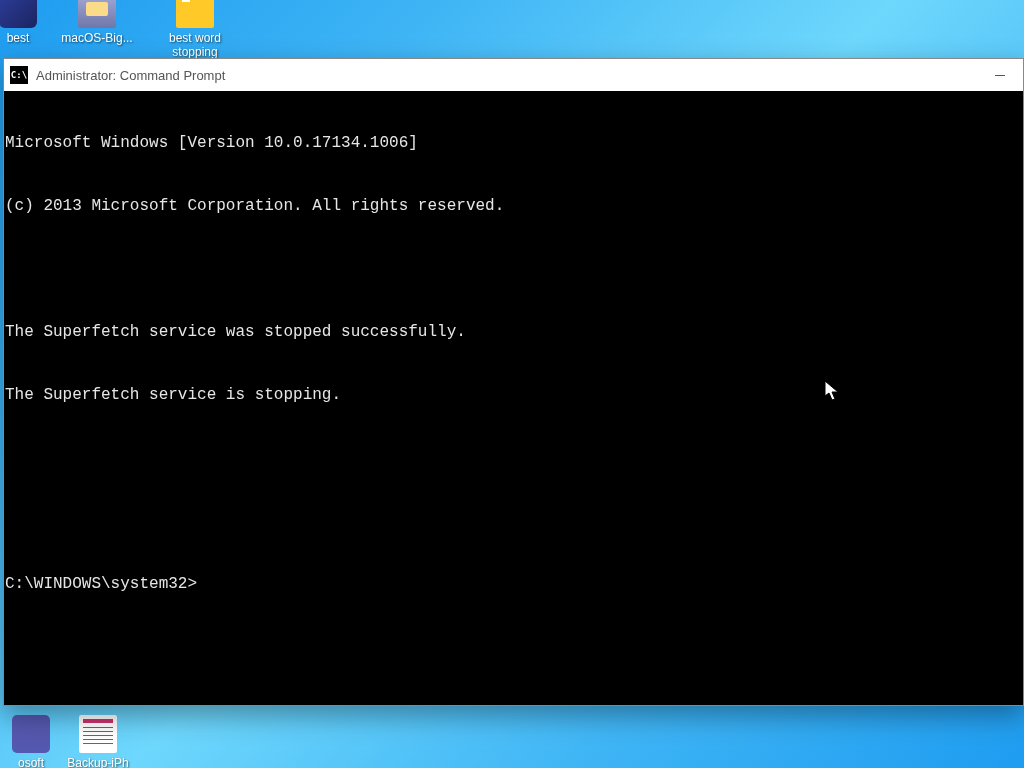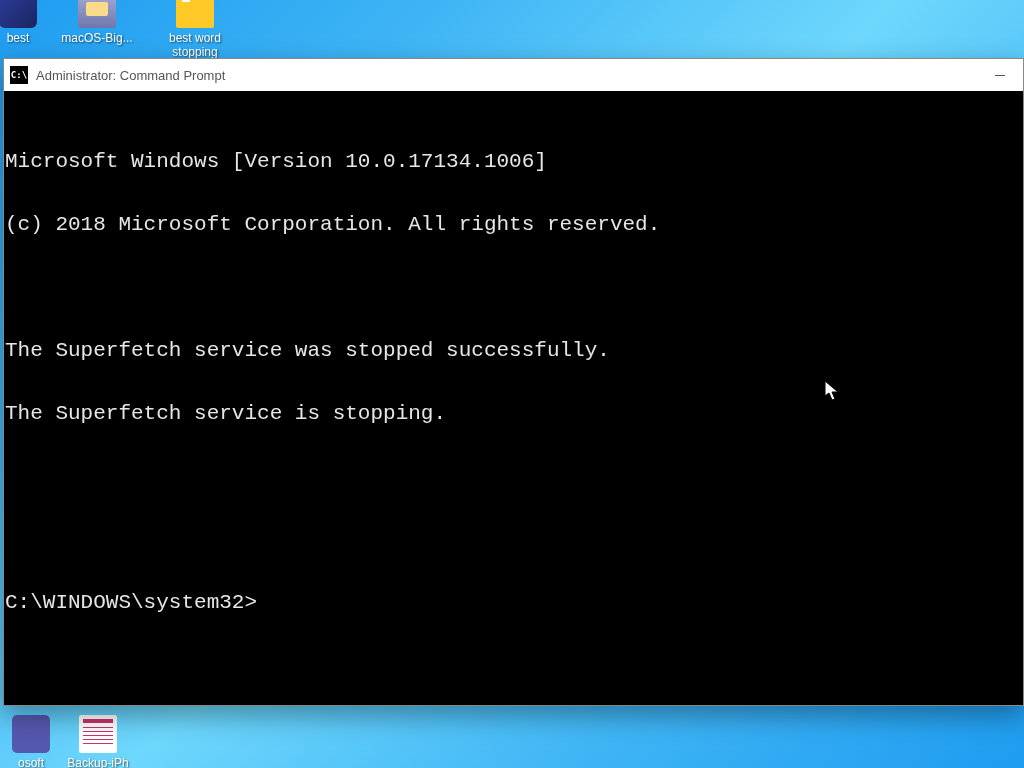--- a/index.html
+++ b/index.html
@@ -92,24 +92,24 @@
       align-items:center;
       justify-content:center;
       color:#555;
       font-size:13px;
       cursor:pointer;
     }
     .min-line{display:inline-block;width:10px;height:1px;background:#555;}
 
     .terminal {
       font-family: Consolas, "Courier New", monospace;
-      font-size: 21px;
+      font-size: 16px;
       line-height: 21px;
       color: #e6e6e6;
-      padding: 18px 0 0 0;
+      padding: 0 0 0 0;
       white-space: pre;
     }
     .terminal .line{ padding-left: 1px; }
 
     
     .cursor {
       position: absolute;
       left: 824px;
       top: 380px;
       width: 16px;
@@ -148,21 +148,21 @@
     <div class="app-ico">C:\</div>
     <span>Administrator: Command Prompt</span>
     <div class="spacer"></div>
     <div class="win-btn">
         <span class="min-line"></span>
       </div>
   </div>
 
   <div class="terminal">
     <div class="line">Microsoft Windows [Version 10.0.17134.1006]</div>
-    <div class="line">(c) 2018 Microsoft Corporation. All rights reserved.</div>
+    <div class="line">(c) 2013 Microsoft Corporation. All rights reserved.</div>
     <div class="line"> </div>
     <div class="line">The Superfetch service was stopped successfully.</div>
     <div class="line">The Superfetch service is stopping.</div>
     <div class="line"> </div>
     <div class="line"> </div>
     <div class="line"><span>C:\WINDOWS\system32&gt;</span></div>
   </div>
 </div>
 
 <div class="cursor">

